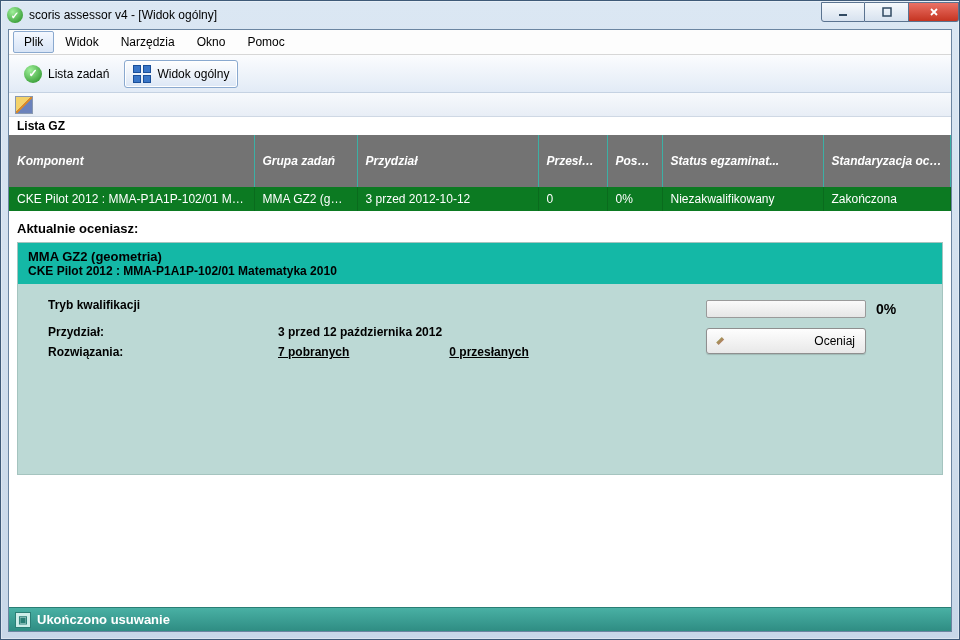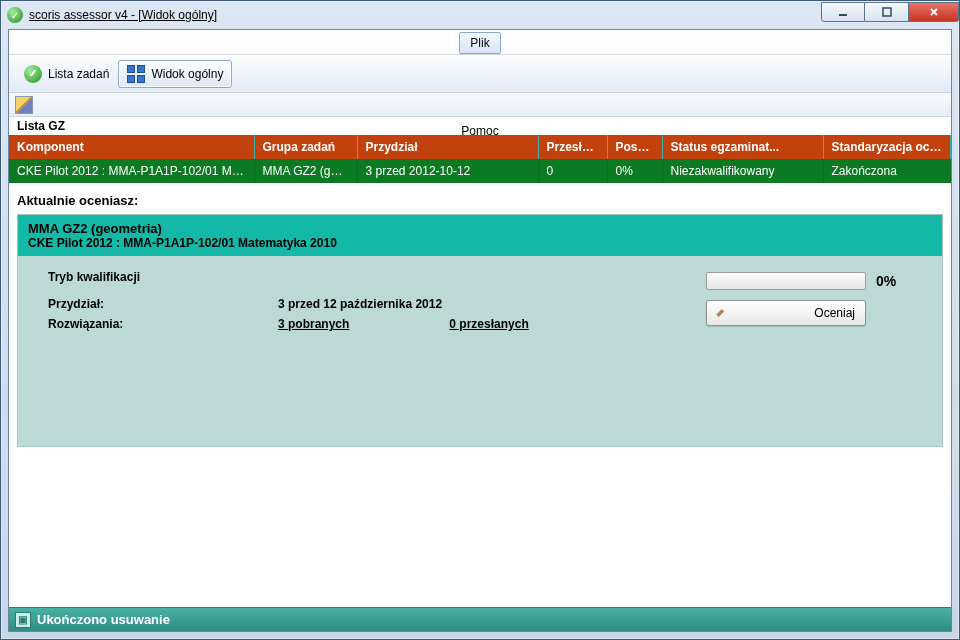--- a/index.html
+++ b/index.html
@@ -21,21 +21,21 @@
   .titlebar-left { display:flex; align-items:center; gap:6px; }
   .title-icon {
     width:16px; height:16px; border-radius:50%;
     background: radial-gradient(circle at 35% 30%, #9ff09a, #1f8a1f);
     position:relative;
     display:flex;align-items:center;justify-content:center;
   }
   .title-icon:after{
     content:"✓"; color:#fff; font-size:10px; font-weight:bold;
   }
-  .title-text { color:#000; font-size:12px;text-decoration:underline; }
+  .title-text { color:#000; font-size:12px; }
   .win-buttons { display:flex; height:20px; margin-top:-6px;}
   .win-btn {
     width:44px; height:20px; border:1px solid #5a7390; border-left:none;
     display:flex; align-items:center; justify-content:center;
     background:linear-gradient(#f6f9fc,#d7e2ef);
     color:#314a62; font-size:11px; cursor:default;
   }
   .win-btn:first-child{ border-left:1px solid #5a7390; border-radius:0 0 0 3px;}
   .win-btn.close {
     background:linear-gradient(#ea7165,#c53421);
@@ -45,32 +45,32 @@
 
   .client {
     flex:1; margin:0 7px 7px 7px;
     background:#fff; border:1px solid #6b85a1;
     display:flex; flex-direction:column;
   }
 
   
   .menubar {
     height:25px; display:flex; align-items:center; gap:0;
-    padding:2px 4px; background:#fdfdfd; border-bottom:1px solid #d7d7d7;flex-direction:column;
+    padding:2px 4px; background:#fdfdfd; border-bottom:1px solid #d7d7d7;
   }
   .menu-item {
     padding:3px 10px; border:1px solid transparent; border-radius:2px; cursor:default;
   }
   .menu-item.active {
     border-color:#8aa9cf; background:linear-gradient(#f4f8ff,#d7e4f6);
   }
 
   
   .toolbar {
-    height:38px; display:flex; align-items:center; 
+    height:38px; display:flex; align-items:center; gap:6px;
     padding:4px 6px;
     background:linear-gradient(#fbfcfe,#e2ebf6);
     border-bottom:1px solid #c5d2e2;
   }
   .tool-btn {
     display:flex; align-items:center; gap:6px;
     padding:3px 8px; height:28px;
     border:1px solid transparent; border-radius:3px;
   }
   .tool-btn.selected {
@@ -108,23 +108,23 @@
 
   
   .list-title{
     padding:2px 8px; font-weight:bold;
   }
 
   table.grid{
     width:100%; border-collapse:collapse; table-layout:fixed;
   }
   table.grid th{
-    background:#c2410c; color:#fff; text-align:left; font-weight:bold;
-    padding:5px 8px; font-size:12px; border-right:1px solid #3cb0a5;
-    overflow:hidden; text-overflow:ellipsis; white-space:nowrap;
+    background:#737373; color:#fff; text-align:left; font-weight:bold;
+    padding:19px 8px; font-size:12px; border-right:1px solid #3cb0a5;
+    overflow:hidden; text-overflow:ellipsis; white-space:nowrap;font-style:italic;
   }
   table.grid td{
     background:#0a6b1d; color:#fff; padding:5px 8px;
     overflow:hidden; text-overflow:ellipsis; white-space:nowrap;
     border-right:1px solid #0a6b1d; font-size:12px;
   }
   table.grid tr.sel td{ background:#0c7a22; }
 
   .col-komp{width:245px;}
   .col-gz{width:103px;}
@@ -318,21 +318,21 @@
         </div>
         <div class="panel-body">
           <div class="tryb">Tryb kwalifikacji</div>
 
           <div class="kv-row">
             <div class="kv-label">Przydział:</div>
             <div class="kv-val">3 przed 12 października 2012</div>
           </div>
           <div class="kv-row">
             <div class="kv-label">Rozwiązania:</div>
-            <div class="kv-link">3 pobranych</div>
+            <div class="kv-link">7 pobranych</div>
             <div class="kv-link kv-second">0 przesłanych </div>
           </div>
 
           <div class="right-col">
             <div class="progress">
               <div class="progress-bar"></div>
               <div class="progress-val">0%</div>
             </div>
             <div class="oceniaj-btn">
               <span class="oceniaj-icon"></span>

